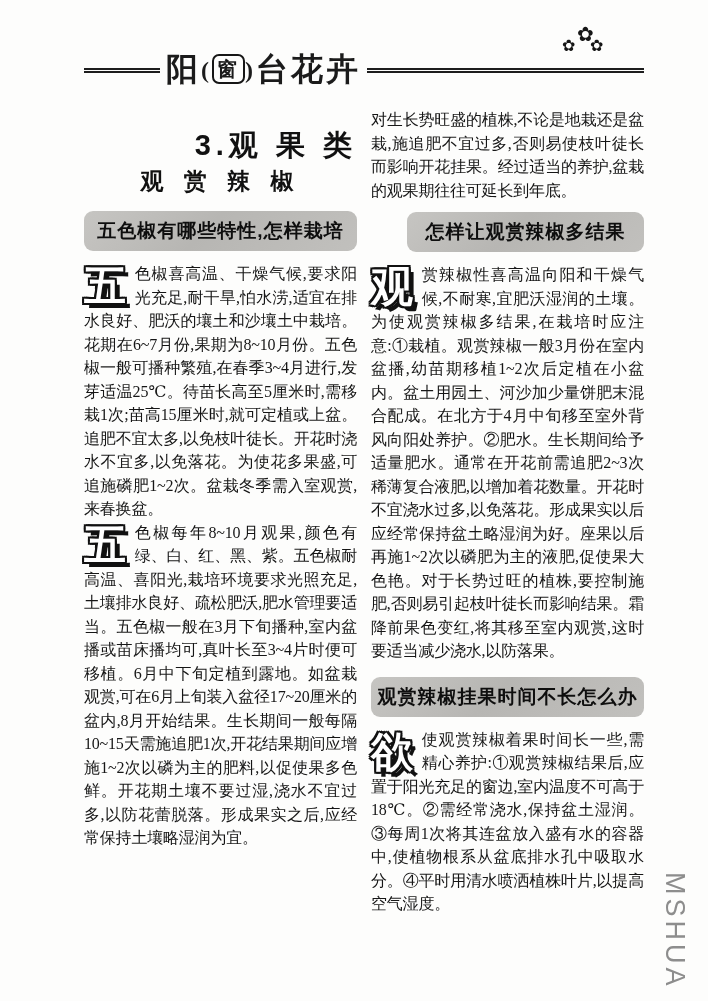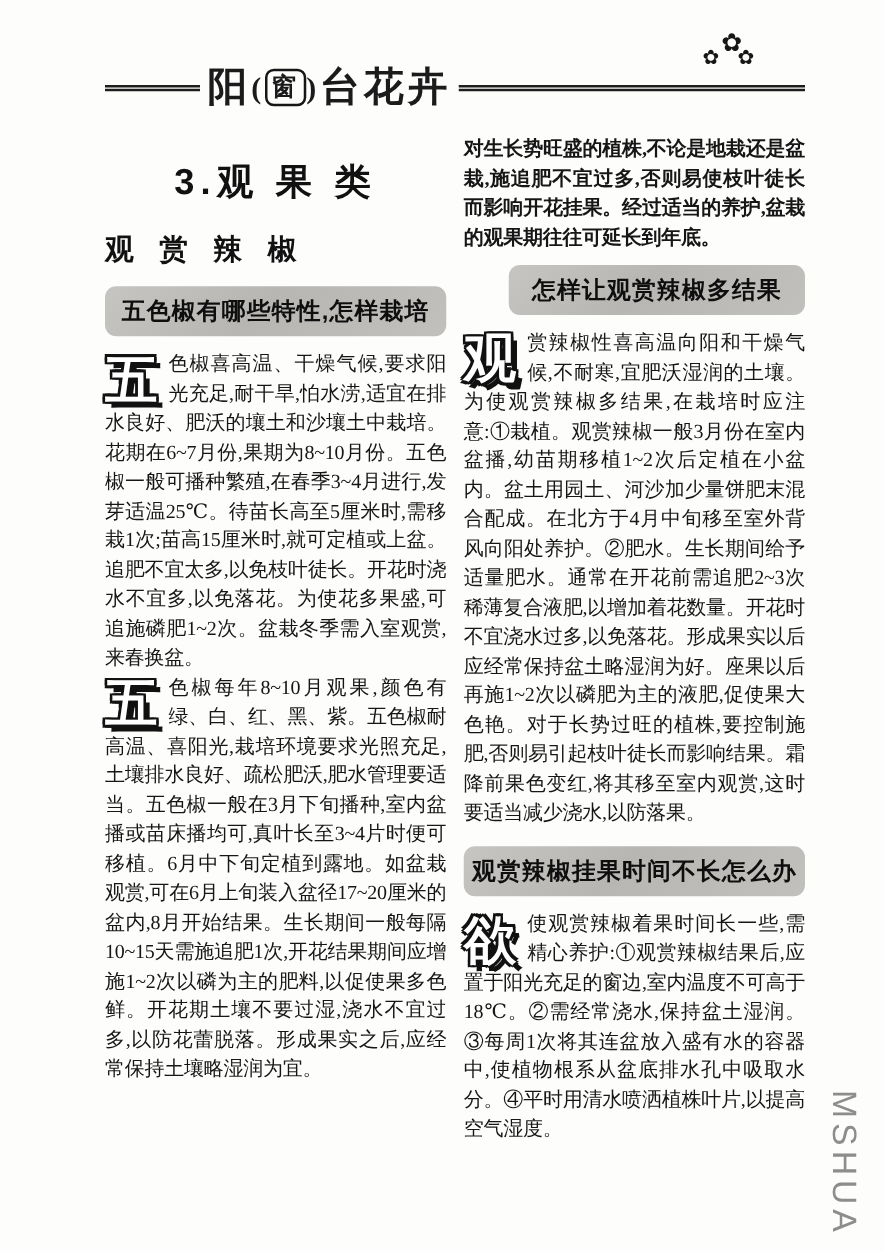--- a/index.html
+++ b/index.html
@@ -29,42 +29,42 @@
   .flower span { position:absolute; }
   .flower .f1 { left:15px; top:-4px; font-size:20px; }
   .flower .f2 { left:0px;  top:10px; font-size:16px; }
   .flower .f3 { left:28px; top:10px; font-size:16px; }
 
   
   .columns { display:flex; gap:14px; margin-top:2px; }
   .col { width:273px; }
 
   .section-title {
-    text-align:center; font-family:"Liberation Sans","DejaVu Sans",sans-serif;
+    text-align:right; font-family:"Liberation Sans","DejaVu Sans",sans-serif;
     font-weight:bold; font-size:29px; letter-spacing:5px; margin-top:26px; color:#111;
   }
   .article-title {
-    font-family:"Liberation Sans","DejaVu Sans",sans-serif;
-    font-weight:bold; font-size:23px; letter-spacing:7px; margin-top:18px; color:#111;
+    text-align:center; font-family:"Liberation Sans","DejaVu Sans",sans-serif;
+    font-weight:bold; font-size:23px; letter-spacing:7px; color:#111;
   }
 
   .banner {
     background:linear-gradient(135deg,#c6c5c2 0%,#b7b6b3 45%,#c1c0bd 100%);
     border-radius:9px; text-align:center; color:#0e0e0e;
     font-family:"Liberation Sans","DejaVu Sans",sans-serif;
     font-weight:bold; font-size:19px; letter-spacing:1px;
     padding:7px 2px; margin:14px 0 11px 0;
   }
   .col-right .banner-first { margin-top:10px;margin-left:36px; }
 
   .para {
     font-size:16px; line-height:23.5px; text-align:justify;
     letter-spacing:-0.2px; color:#161616;
   }
-  .intro { margin-top:8px;font-weight:bold; }
+  .intro { margin-top:8px; }
 
   .dropcap {
     float:left; font-family:"Liberation Sans","DejaVu Sans",sans-serif;
     font-weight:bold; font-size:42px; line-height:42px;
     color:#ffffff; margin:3px 9px 0 0;
     text-shadow:
       -2px -2px 0 #111, 2px -2px 0 #111, -2px 2px 0 #111, 2px 2px 0 #111,
       -2px 0 0 #111, 2px 0 0 #111, 0 -2px 0 #111, 0 2px 0 #111,
       5px 5px 0 #111;
   }

